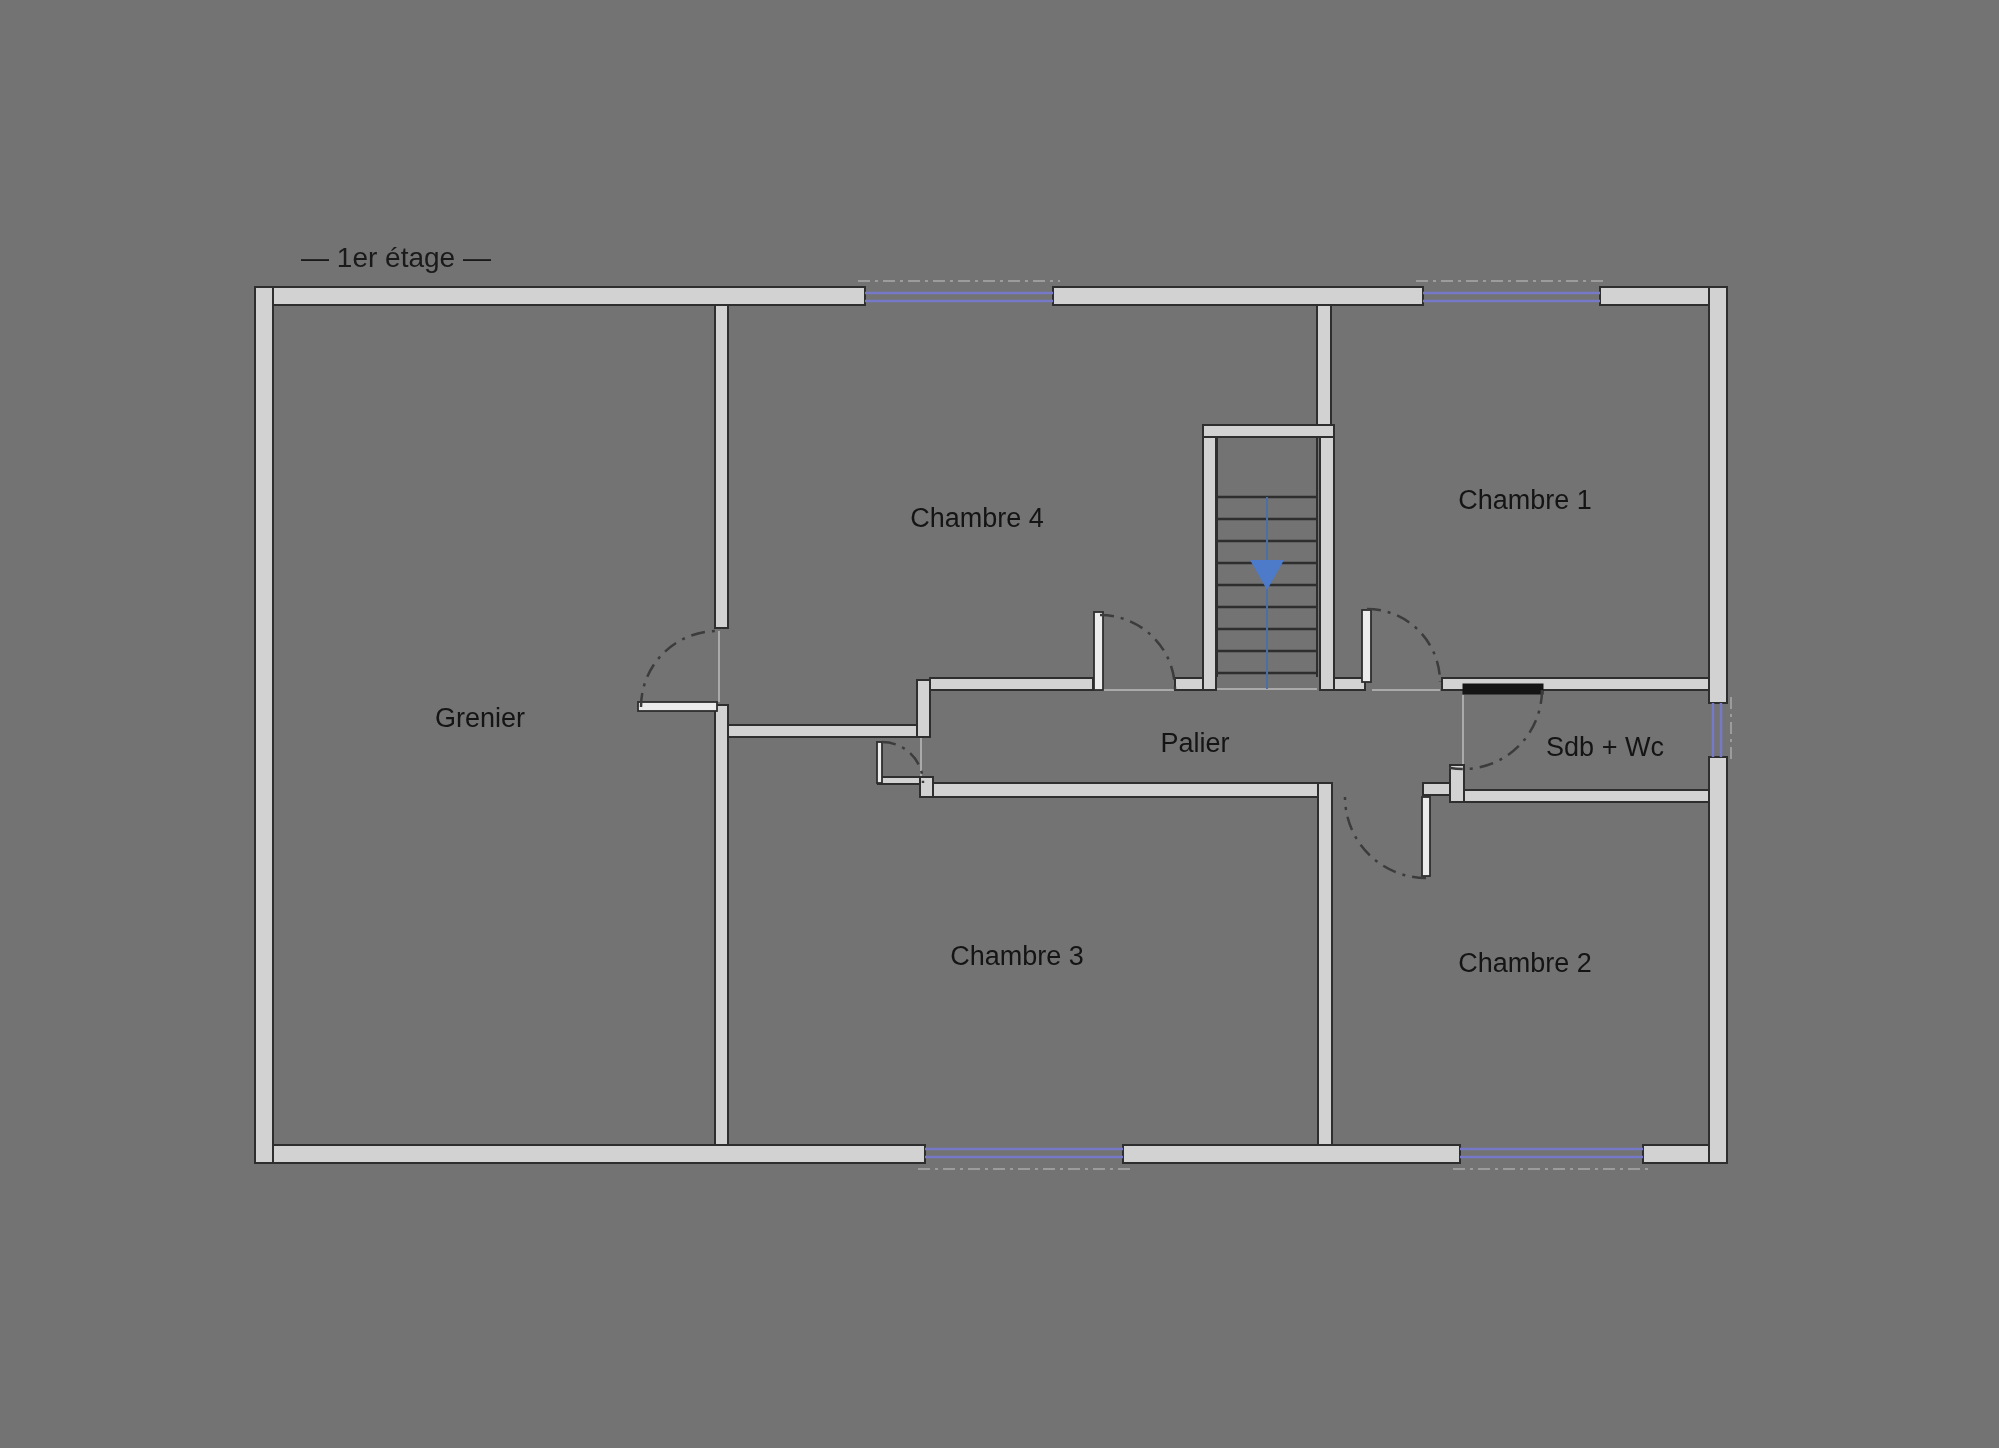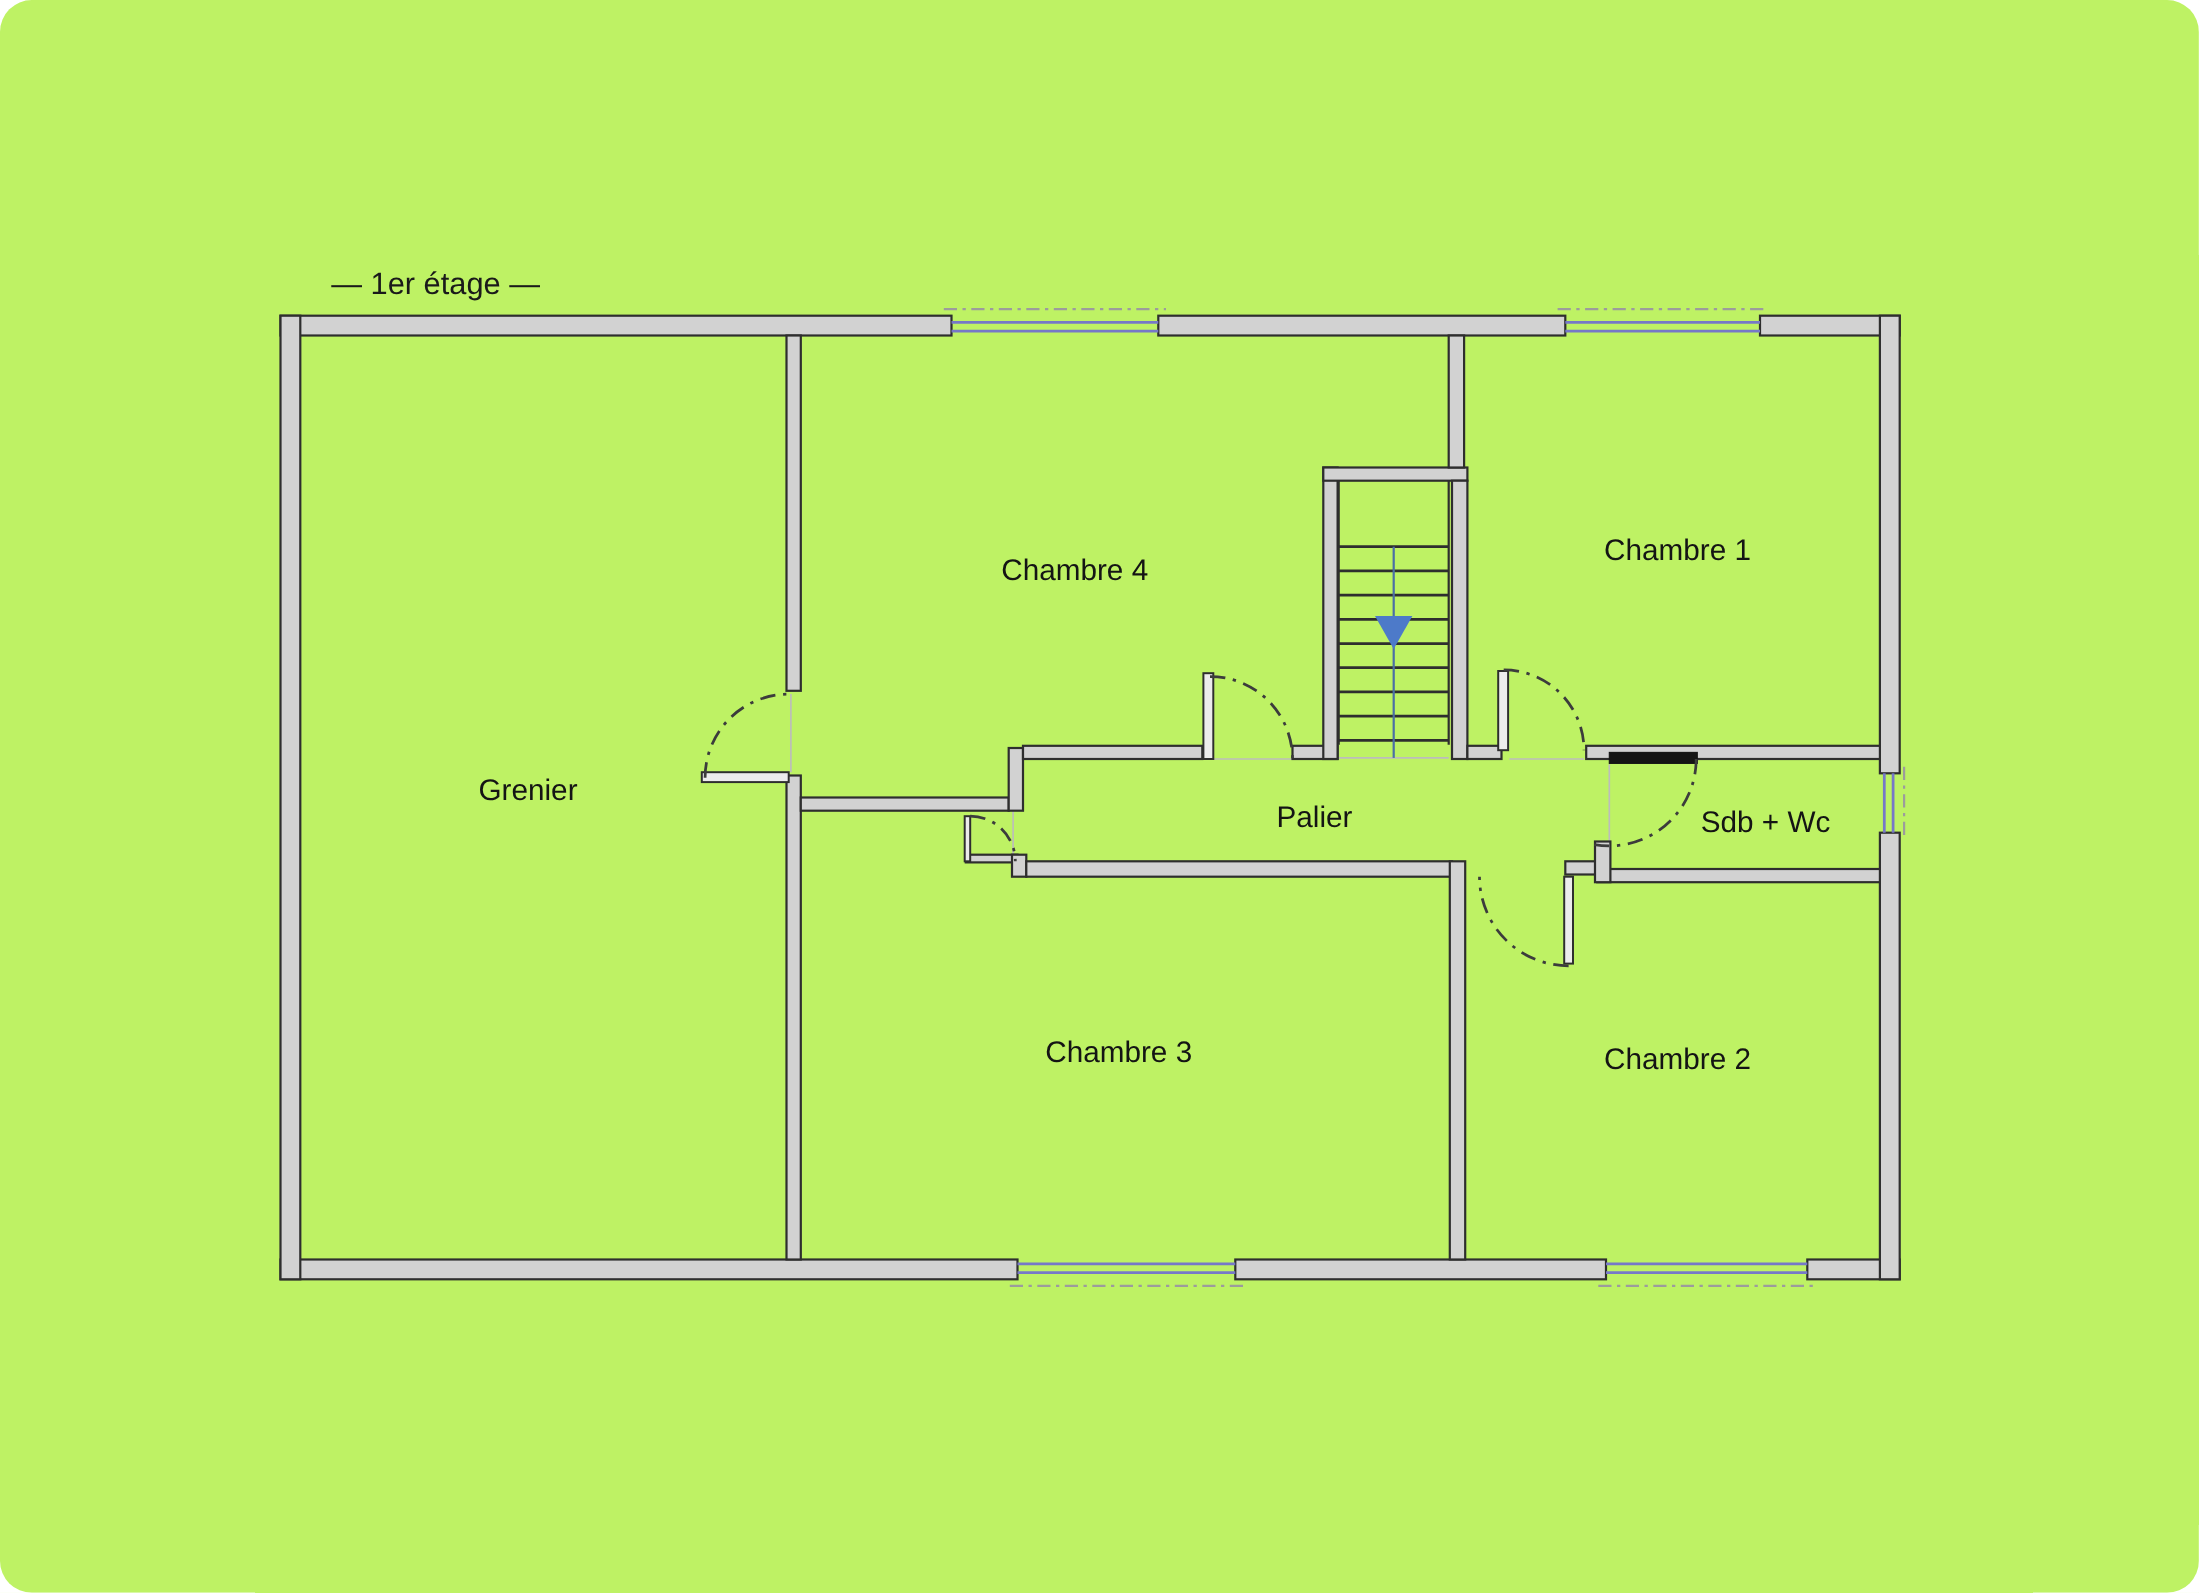--- a/index.html
+++ b/index.html
@@ -1,16 +1,16 @@
 <!DOCTYPE html>
 <html><head>
 <meta charset="utf-8">
 <style>
   html,body{margin:0;padding:0;background:#ffffff;}
-  .page{position:relative;width:1999px;height:1448px;background:#bef264;overflow:hidden;border-radius:29px;}
+  .page{position:relative;width:1999px;height:1448px;background:#737373;overflow:hidden;}
   svg{display:block;}
   .room-label{font-family:"Liberation Sans","DejaVu Sans",sans-serif;font-size:27px;fill:#141414;}
   .plan-title{font-family:"Liberation Sans","DejaVu Sans",sans-serif;font-size:28px;fill:#1a1a1a;}
 </style>
 </head>
 <body>
 
 <div class="page">
   <svg width="1999" height="1448" viewBox="0 0 1999 1448" xmlns="http://www.w3.org/2000/svg">
 

